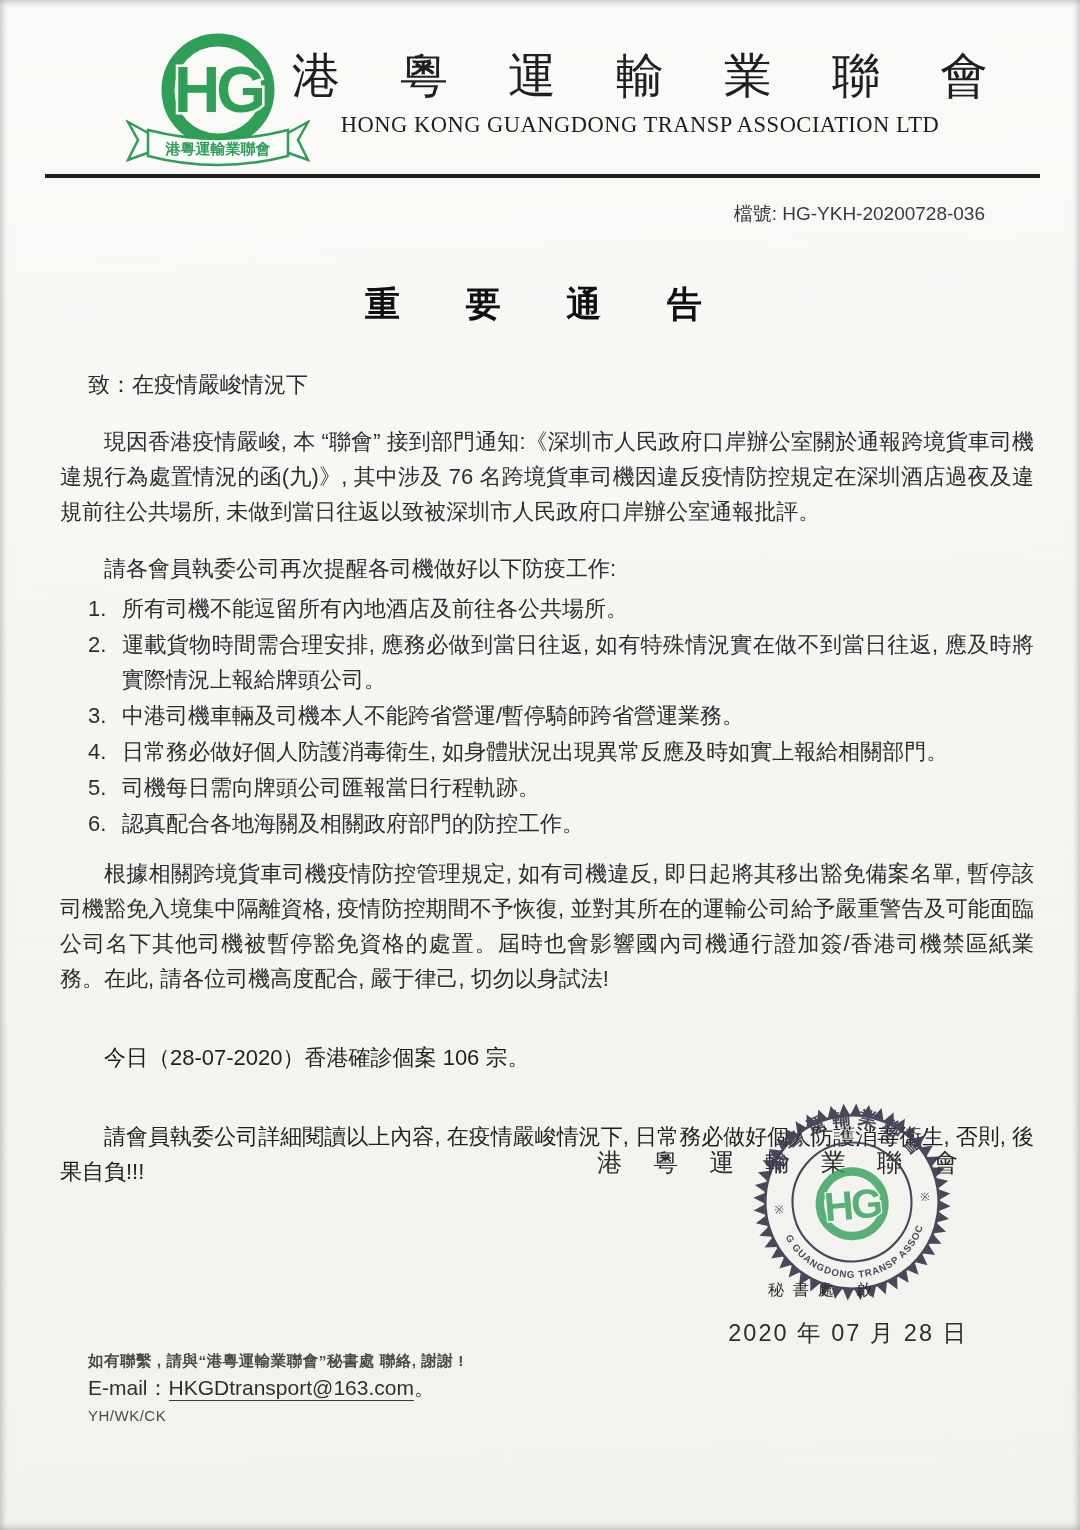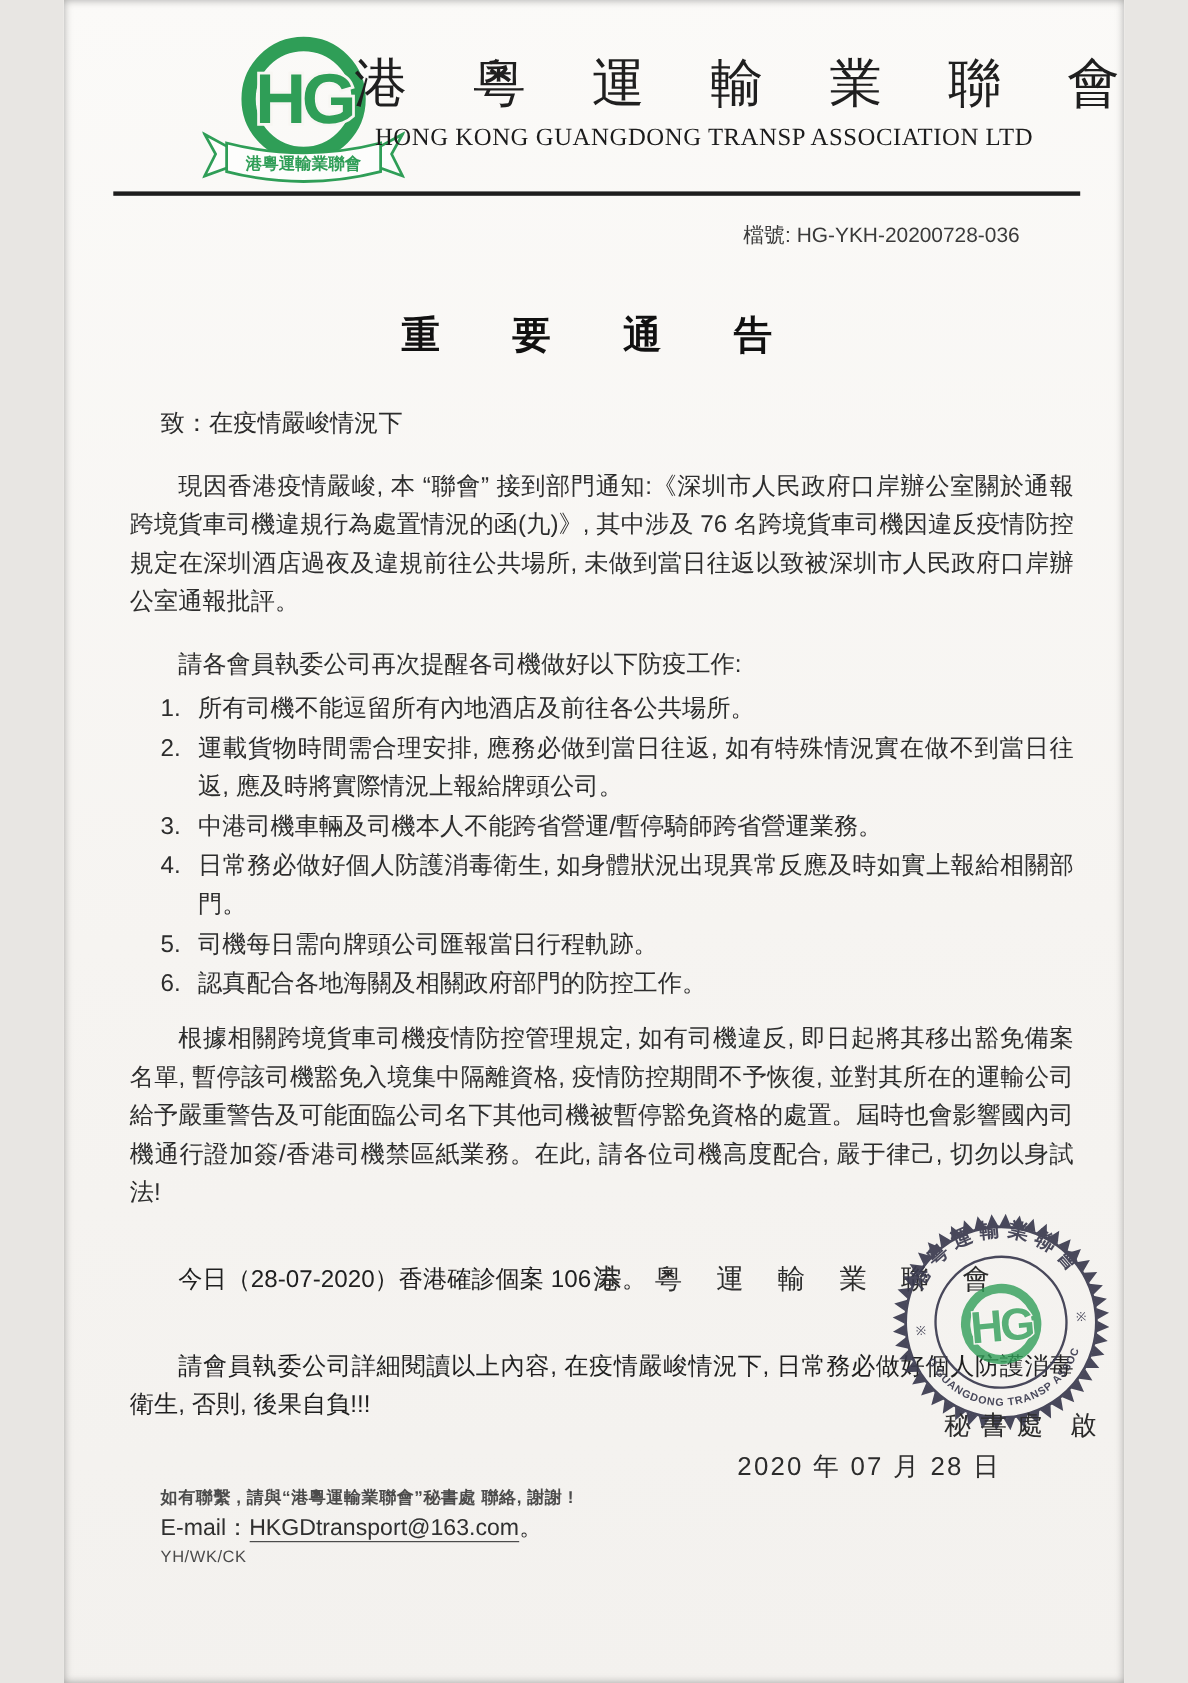--- a/index.html
+++ b/index.html
@@ -3,21 +3,21 @@
 <meta charset="utf-8">
 <style>
   html,body{margin:0;padding:0;}
   body{
     font-family:"Liberation Sans", sans-serif;
     background:#e8e6e3;
     color:#2e2e2e;
   }
   .page{
     position:relative;
-    width:964px;height:1530px;
+    width:1080px;height:1530px;
     margin:0 auto;
     background:linear-gradient(178deg,#fbfaf8 0%,#f6f4f1 55%,#f3f1ee 100%);
     overflow:hidden;
     box-shadow:0 0 8px rgba(0,0,0,.35) inset;
   }
 
   
   .logo{position:absolute;left:126px;top:26px;width:184px;height:152px;}
   .org-zh{
     position:absolute;left:240px;right:40px;top:44px;
@@ -60,21 +60,21 @@
   .sig-org{
     position:absolute;right:110px;top:1146px;z-index:1;
     font-size:25px;color:#2c2c2c;letter-spacing:12px;white-space:nowrap;
   }
   .seal{
     position:absolute;left:750px;top:1100px;width:204px;height:204px;z-index:2;
     opacity:.93;transform:rotate(-5deg);
   }
   .sig-secretariat{
     position:absolute;left:768px;top:1280px;width:180px;z-index:3;
-    text-align:right;font-size:24px;color:#2c2c2c;letter-spacing:9px;white-space:nowrap;
+    text-align:left;font-size:16px;color:#2c2c2c;letter-spacing:9px;white-space:nowrap;
   }
   .sig-date{
     position:absolute;right:112px;top:1317px;
     font-size:23.5px;color:#2c2c2c;letter-spacing:2px;white-space:nowrap;
   }
 
   
   .f-contact{position:absolute;left:88px;top:1351px;font-size:15.5px;font-weight:600;color:#4b4b4b;letter-spacing:.5px;}
   .f-email{position:absolute;left:88px;top:1374px;font-size:21px;color:#2f2f2f;}
   .f-email a{color:#2f2f2f;text-decoration:none;border-bottom:1.5px solid #3a3a3a;padding-bottom:1px;text-align:right;}

